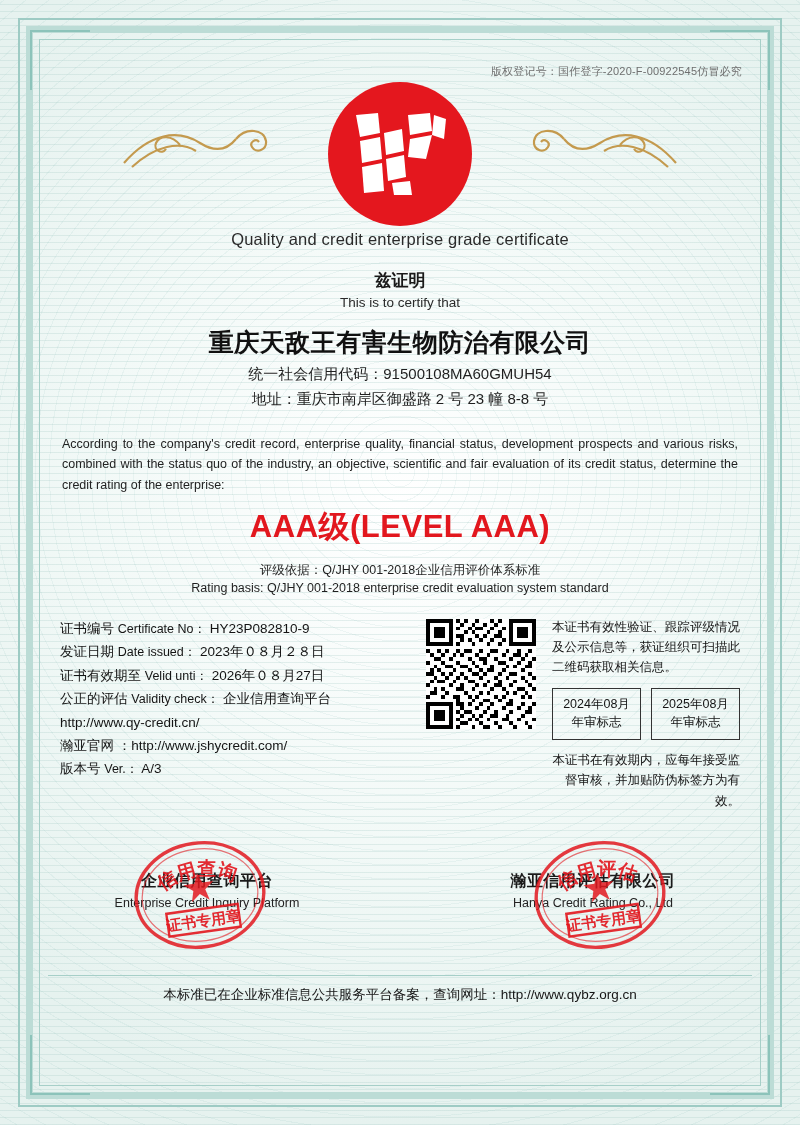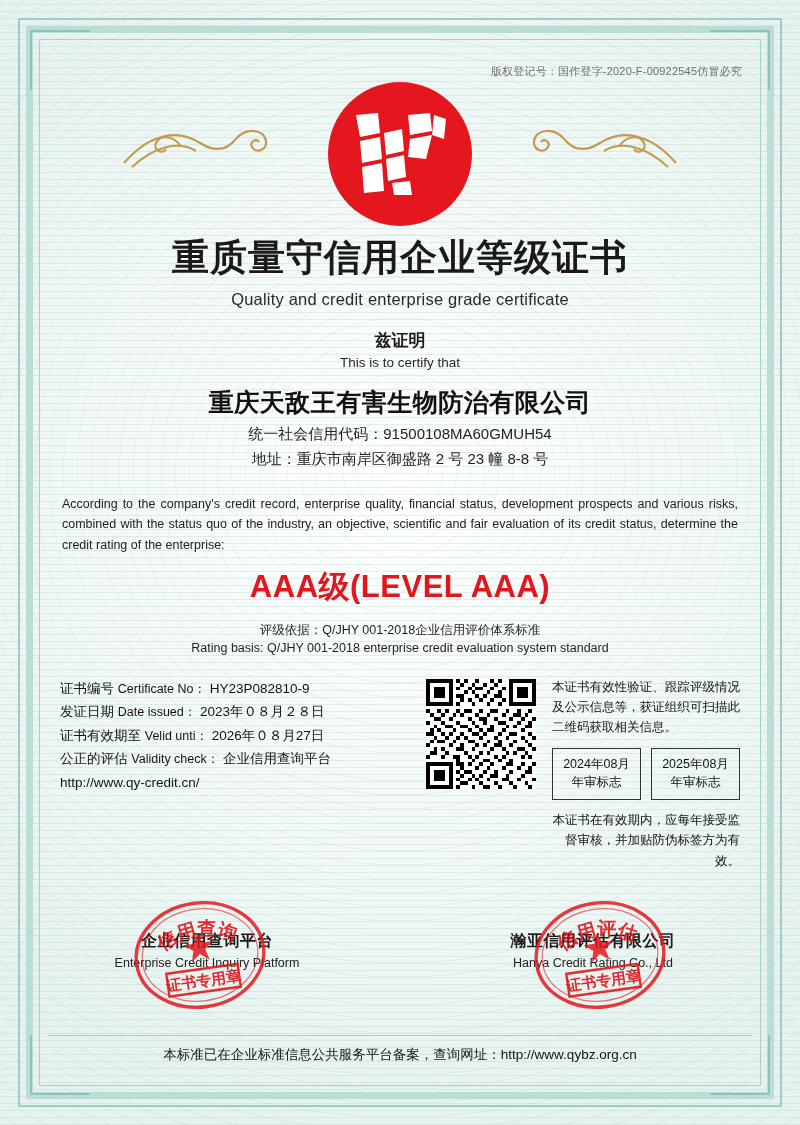--- a/index.html
+++ b/index.html
@@ -343,21 +343,20 @@
             <polygon points="34,48 52,44 54,66 36,70"></polygon>
             <polygon points="56,4 78,2 80,20 58,24"></polygon>
             <polygon points="58,28 80,24 74,48 56,46"></polygon>
             <polygon points="82,4 94,8 92,28 80,24"></polygon>
             <polygon points="40,72 58,70 60,84 42,84"></polygon>
           </g>
         </svg>
       </div>
     </div>
 
-    <div class="title-cn">重质量守信用企业等级证书</div>
     <div class="title-en">Quality and credit enterprise grade certificate</div>
 
     <div class="certify-cn">兹证明</div>
     <div class="certify-en">This is to certify that</div>
 
     <div class="company">重庆天敌王有害生物防治有限公司</div>
     <div class="code">统一社会信用代码：91500108MA60GMUH54</div>
     <div class="addr">地址：重庆市南岸区御盛路 2 号 23 幢 8-8 号</div>
 
     <div class="para">
@@ -384,20 +383,29 @@
           <span>证书有效期至</span>
           <span class="lbl-en">Velid unti：</span>
           <span>2026年０８月27日</span>
         </div>
         <div>
           <span>公正的评估</span>
           <span class="lbl-en">Validity check：</span>
           <span>企业信用查询平台</span>
         </div>
         <div>http://www.qy-credit.cn/</div>
+        <div>
+          <span>瀚亚官网</span>
+          <span>：http://www.jshycredit.com/</span>
+        </div>
+        <div>
+          <span>版本号</span>
+          <span class="lbl-en">Ver.：</span>
+          <span>A/3</span>
+        </div>
       </div>
 
       <div class="qr">
         <svg viewBox="0 0 29 29" shape-rendering="crispEdges">
           <rect width="29" height="29" fill="#ffffff"></rect>
           <g fill="#000000">
             <rect x="0" y="0" width="7" height="1"></rect>
               <rect x="0" y="6" width="7" height="1"></rect>
             <rect x="0" y="0" width="1" height="7"></rect>
               <rect x="6" y="0" width="1" height="7"></rect>

